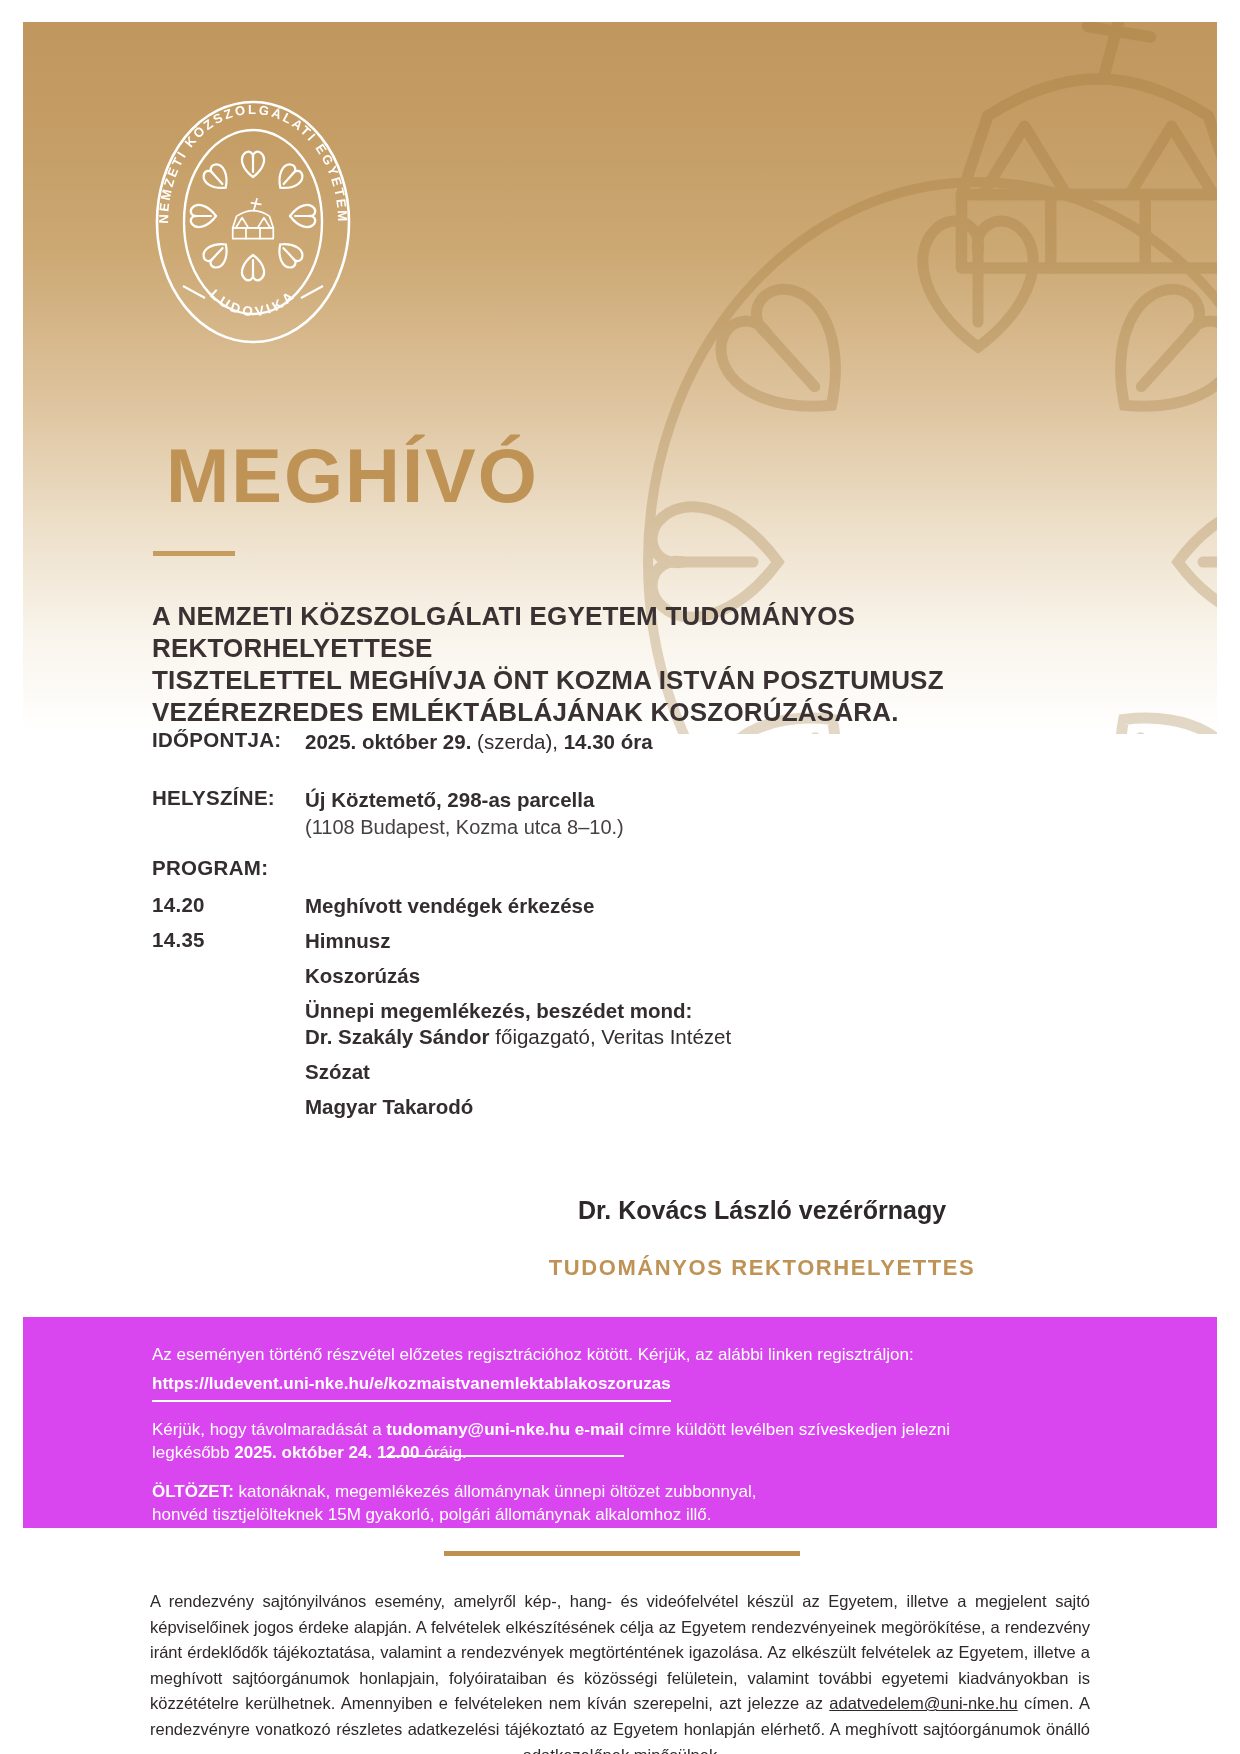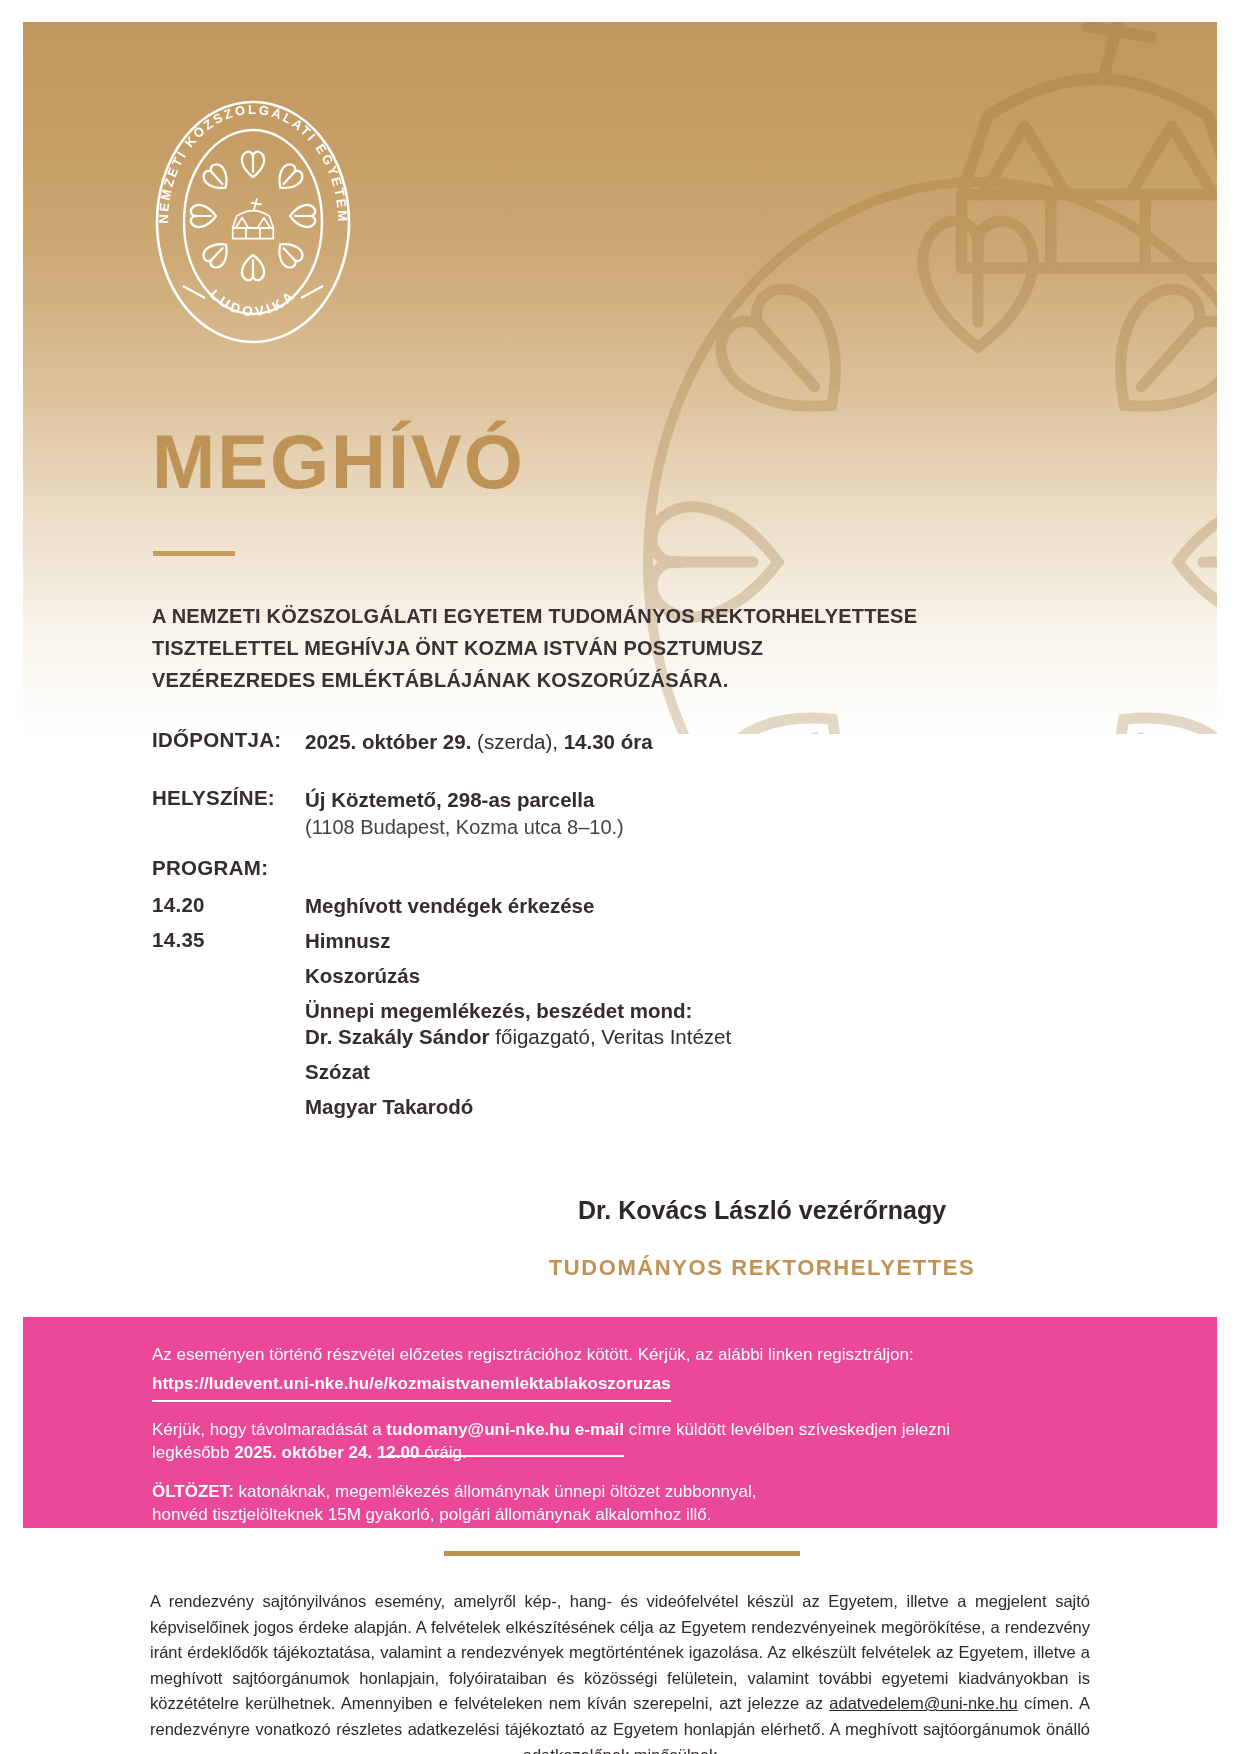--- a/index.html
+++ b/index.html
@@ -21,21 +21,21 @@
   
   .title{
     position:absolute;left:150px;top:420px;
     font-size:76px;line-height:80px;font-weight:800;letter-spacing:2px;
     color:#BE9355;
   }
   .divider-1{position:absolute;left:153px;top:551px;width:82px;height:5px;background:#C69C5F;}
   
   .heading{
     position:absolute;left:152px;top:600px;width:980px;
-    font-size:20px;line-height:32px;font-weight:700;letter-spacing:0.2px;color:#3A3133;
+    font-size:26px;line-height:32px;font-weight:700;letter-spacing:0.2px;color:#3A3133;
   }
   .heading span{display:block;}
   
   .details{position:absolute;left:152px;top:728px;width:980px;font-size:20.5px;}
   .row{display:flex;align-items:flex-start;}
   .row .lbl{flex:0 0 153px;font-weight:700;letter-spacing:0.3px;}
   .row .val{flex:1;line-height:27px;}
   .b{font-weight:700;}
   .reg{font-weight:400;}
   .venue-row{margin-top:31px;}
@@ -47,21 +47,21 @@
   .speaker-role{font-weight:400;}
   .time{font-weight:700;}
   
   .closing{position:absolute;left:152px;top:1118px;font-size:21px;font-weight:700;}
   .signature{position:absolute;left:460px;top:1196px;width:604px;text-align:center;}
   .sig-name{font-size:25px;font-weight:700;color:#2E282A;}
   .sig-title{margin-top:30px;font-size:22px;font-weight:700;letter-spacing:1.6px;color:#BE9355;}
   
   .banner{
     position:absolute;left:23px;top:1317px;width:1194px;height:211px;
-    background:#ec4899;color:#ffffff;box-sizing:border-box;
+    background:#d946ef;color:#ffffff;box-sizing:border-box;
     padding:26px 120px 0 129px;font-size:17px;line-height:23px;
   }
   .banner-link{
     display:inline-block;margin-top:6px;padding-bottom:5px;
     font-weight:700;color:#ffffff;text-decoration:none;
     border-bottom:2px solid #ffffff;
   }
   .banner p{margin:16px 0 0 0;}
   .banner .p1{margin:0;}
   .u-email{font-weight:700;border-bottom:2px solid #ffffff;padding-bottom:16px;}
@@ -135,21 +135,21 @@
           <use href="#swirl-motif" transform="translate(0,52) rotate(180)"></use>
           <use href="#swirl-motif" transform="translate(36,38) rotate(137)"></use>
           <use href="#swirl-motif" transform="translate(50,0) rotate(90)"></use>
           <use href="#swirl-motif" transform="translate(36,-38) rotate(42)"></use>
           <use href="#crown-shape" transform="translate(0,4) scale(0.78)"></use>
         </g>
       </g>
     </svg>
   </div>
 
-  <h1 class="title" style="margin:2px;">MEGHÍVÓ</h1>
+  <h1 class="title" style="margin:16px;">MEGHÍVÓ</h1>
   <div class="divider-1"></div>
 
   <div class="heading">
     <span>A NEMZETI KÖZSZOLGÁLATI EGYETEM TUDOMÁNYOS REKTORHELYETTESE</span>
     <span>TISZTELETTEL MEGHÍVJA ÖNT KOZMA ISTVÁN POSZTUMUSZ</span>
     <span>VEZÉREZREDES EMLÉKTÁBLÁJÁNAK KOSZORÚZÁSÁRA.</span>
   </div>
 
   <div class="details">
 

